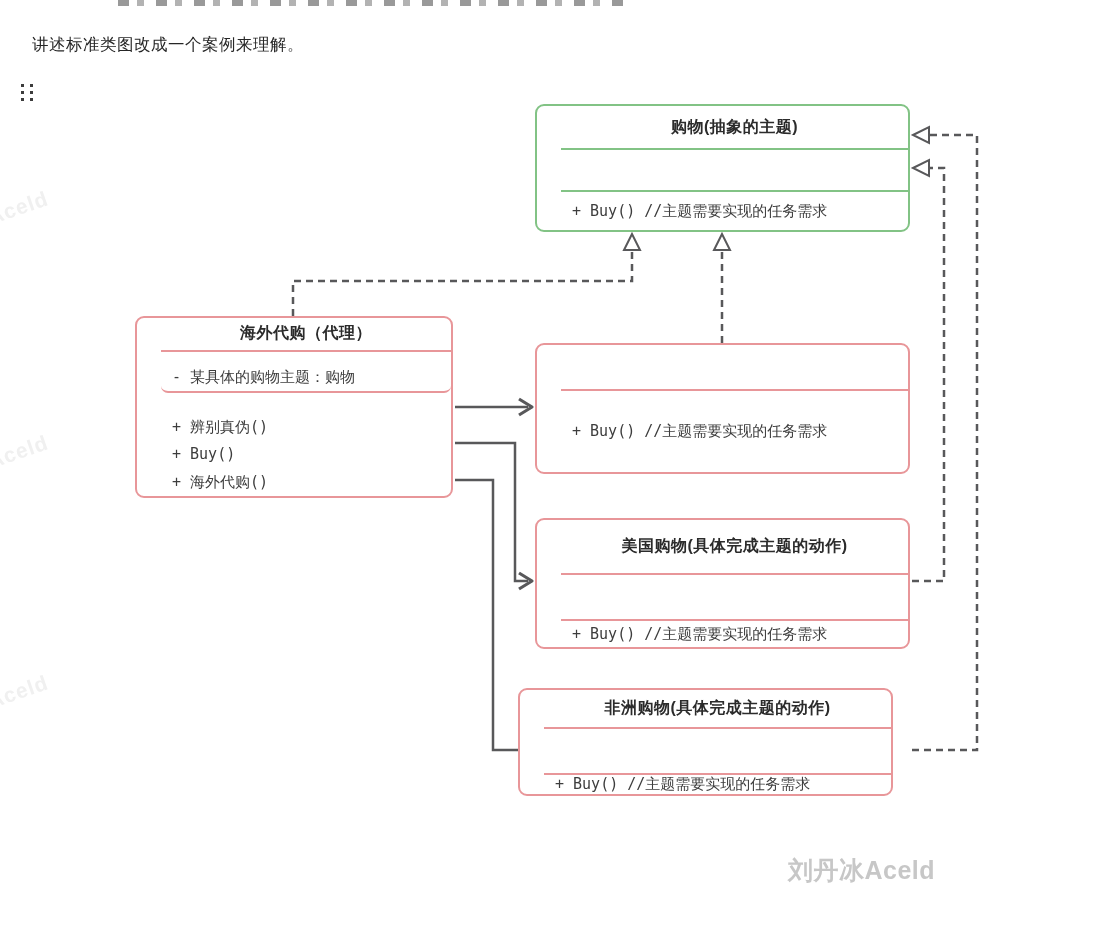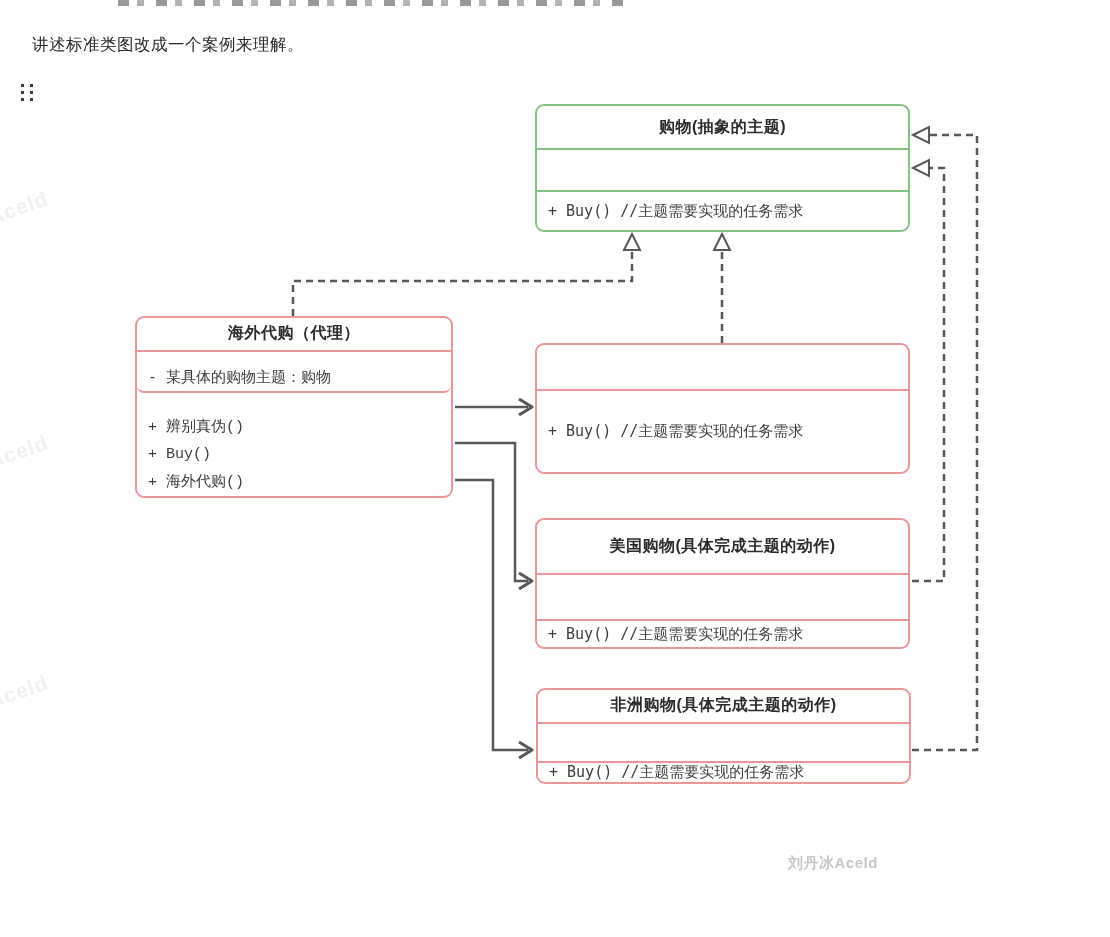--- a/index.html
+++ b/index.html
@@ -25,21 +25,21 @@
     column-gap:6px;row-gap:4px;cursor:grab;
   }
   .drag-handle i{background:#3c3c3c;width:3px;height:3px;display:block;}
 
   
   .uml-box{
     position:absolute;box-sizing:border-box;background:#fff;
     border:2.5px solid var(--bc);border-radius:9px;
     display:flex;flex-direction:column;
   }
-  .uml-box .row{box-sizing:border-box;border-bottom:2px solid var(--bc);}
+  .uml-box .row{box-sizing:border-box;border-bottom:2px solid var(--bc);margin-left:24px;}
   .uml-box .row:last-child{border-bottom:none;}
   .uml-title{
     display:flex;align-items:center;justify-content:center;
     font-weight:bold;font-size:16px;color:#2b2b2b;letter-spacing:.5px;
   }
   .uml-text{
     display:flex;align-items:center;padding-left:11px;
     font-family:"DejaVu Sans Mono","Liberation Sans",sans-serif;
     font-size:15px;color:#3d3d3d;border-radius:7px;
   }
@@ -52,21 +52,21 @@
   .red{--bc:#e89699;}
 
   .connectors{position:absolute;left:0;top:0;pointer-events:none;}
 
   
   .wm-side{
     position:absolute;left:-13px;font-size:21px;font-weight:bold;color:#f0f0f0;
     transform:rotate(-19deg);letter-spacing:1px;user-select:none;
   }
   .wm-footer{
-    position:absolute;left:788px;top:854px;font-size:15px;font-weight:bold;
+    position:absolute;left:788px;top:854px;font-size:25px;font-weight:bold;
     color:#c7c7c7;letter-spacing:.5px;user-select:none;
   }
 </style>
 </head>
 <body>
 
 <div class="canvas">
 
   <div class="top-clip"></div>
 
@@ -109,39 +109,39 @@
 
   <div class="uml-box green" style="left:535px;top:104px;width:375px;height:128px;">
     <div class="row uml-title" style="height:44px;">购物(抽象的主题)</div>
     <div class="row" style="height:42px;"></div>
     <div class="row uml-text" style="flex:1;">+ Buy() //主题需要实现的任务需求</div>
   </div>
 
   <div class="uml-box red" style="left:135px;top:316px;width:318px;height:182px;gap:12px;">
     <div class="row uml-title" style="height:40px;">海外代购（代理）</div>
     <div class="row uml-text" style="height:34px;">- 某具体的购物主题：购物</div>
-    <div class="row uml-multiline" style="flex:1;font-family:Liberation Mono, monospace;">
+    <div class="row uml-multiline" style="flex:1;">
       <div>+ 辨别真伪()</div>
       <div>+ Buy()</div>
       <div>+ 海外代购()</div>
     </div>
   </div>
 
   <div class="uml-box red" style="left:535px;top:343px;width:375px;height:131px;">
     <div class="row" style="height:46px;"></div>
     <div class="row uml-text" style="flex:1;">+ Buy() //主题需要实现的任务需求</div>
   </div>
 
   <div class="uml-box red" style="left:535px;top:518px;width:375px;height:131px;">
     <div class="row uml-title" style="height:55px;">美国购物(具体完成主题的动作)</div>
     <div class="row" style="height:46px;"></div>
     <div class="row uml-text" style="flex:1;">+ Buy() //主题需要实现的任务需求</div>
   </div>
 
-  <div class="uml-box red" style="left:536px;top:688px;width:375px;height:96px;text-align:right;">
+  <div class="uml-box red" style="left:518px;top:688px;width:375px;height:108px;text-align:right;">
     <div class="row uml-title" style="height:39px;">非洲购物(具体完成主题的动作)</div>
     <div class="row" style="height:46px;"></div>
     <div class="row uml-text" style="flex:1;">+ Buy() //主题需要实现的任务需求</div>
   </div>
 
   <div class="wm-side" style="top:196px;">Aceld</div>
   <div class="wm-side" style="top:440px;">Aceld</div>
   <div class="wm-side" style="top:680px;">Aceld</div>
 
   <div class="wm-footer">刘丹冰Aceld</div>

